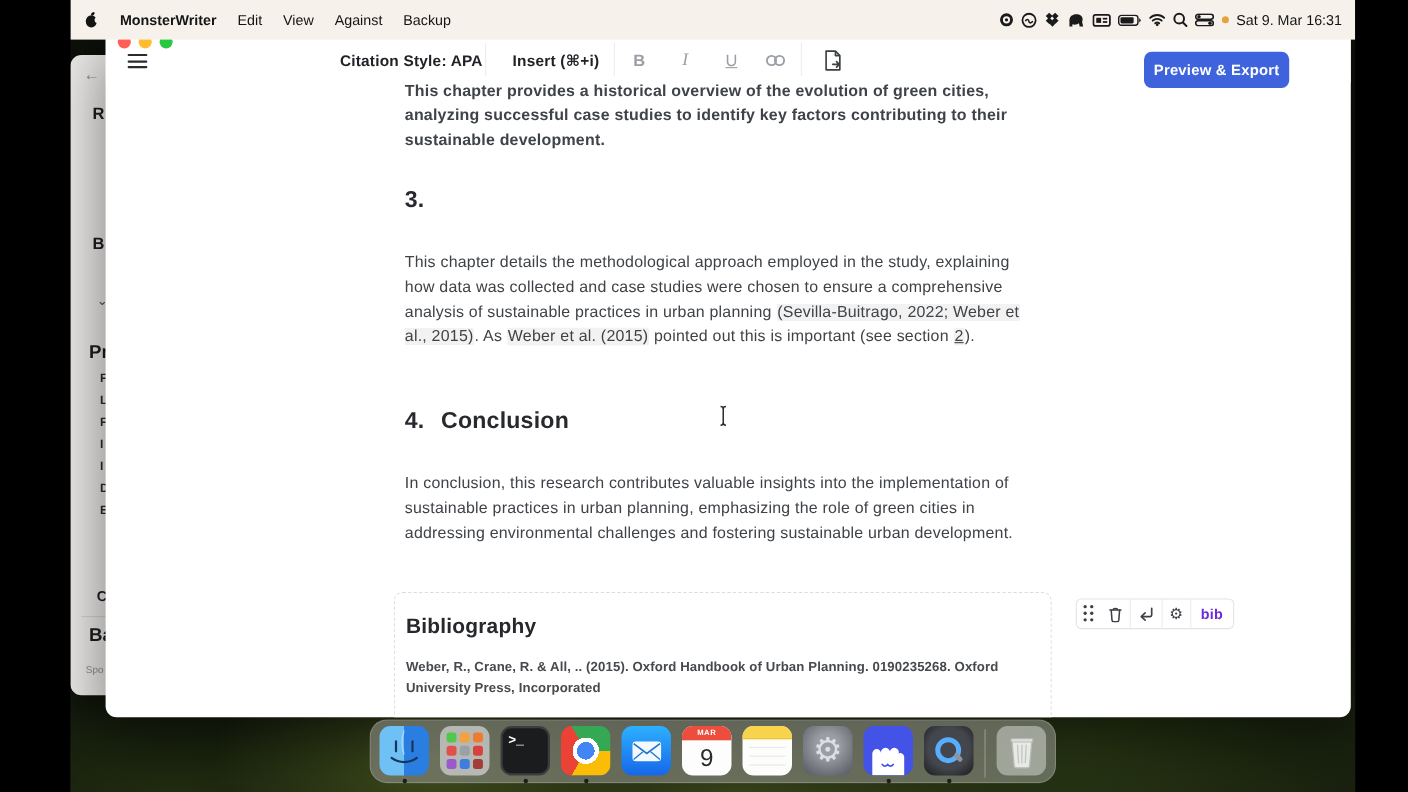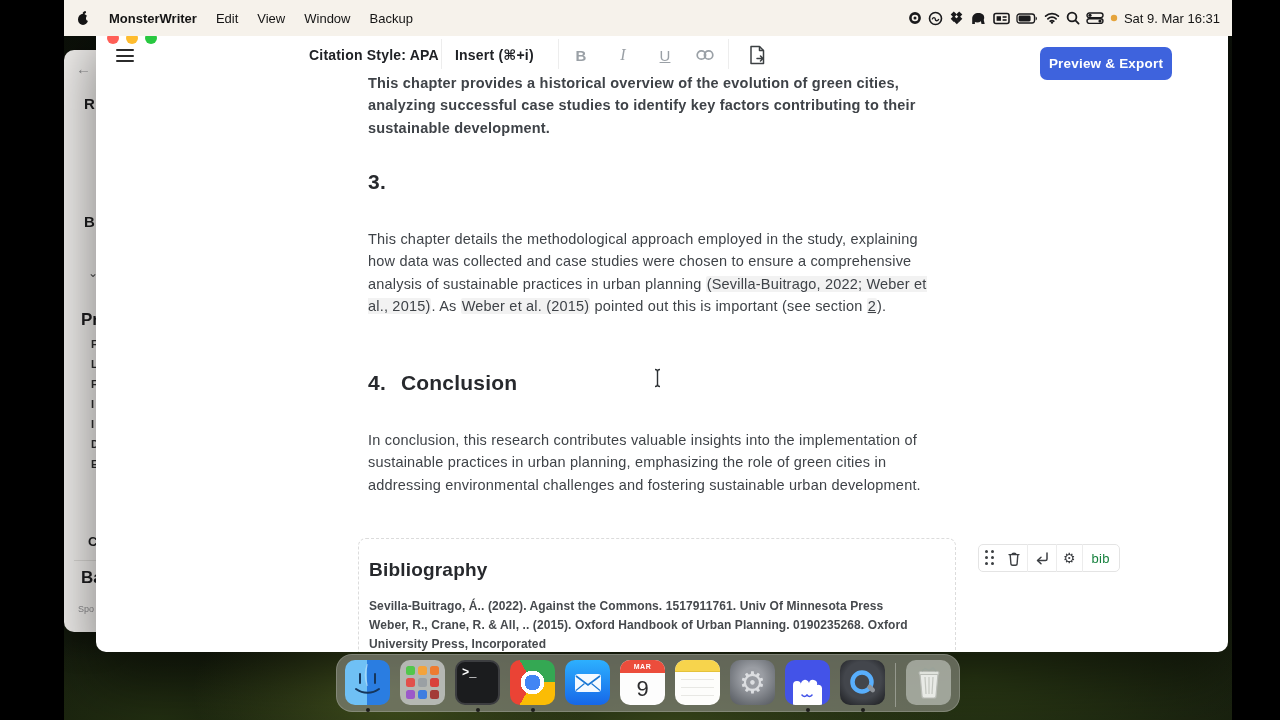--- a/index.html
+++ b/index.html
@@ -52,21 +52,21 @@
     white-space:nowrap; letter-spacing:.2px; }
 
   .toolbar { position:absolute; left:0; top:11px; width:100%; height:44px; background:#fff; z-index:21; }
   .traffic { position:absolute; top:1px; left:11px; display:flex; gap:7px; }
   .tl { width:12px; height:12px; border-radius:50%; }
   .tl.red{background:#ff5f57;} .tl.yellow{background:#febc2e;} .tl.green{background:#28c840;}
   .hamburger { position:absolute; left:20px; top:18px; width:18px; height:13px; display:flex; flex-direction:column; justify-content:space-between; cursor:pointer; }
   .hamburger i { display:block; height:2px; background:#2b2b2b; border-radius:1px; }
   .tb-item { position:absolute; top:13px; height:22px; display:flex; align-items:center; font-size:14px; color:#202226; font-weight:700; letter-spacing:.2px; }
   .tb-citation { left:213px; }
-  .tb-insert   { left:359px; }
+  .tb-insert   { left:370px; }
   .tb-sep { position:absolute; top:8px; width:1px; height:30px; background:#ededed; }
   .sep1{left:345px;} .sep2{left:462px;} .sep3{left:632px;}
   .fmt { position:absolute; top:11px; width:26px; height:26px; display:flex; align-items:center; justify-content:center; color:#9aa0a6; }
   .fmt-b { left:472px; font-weight:700; font-size:15px; }
   .fmt-i { left:514px; font-style:italic; font-family:"Liberation Serif","DejaVu Serif",serif; font-size:16px; }
   .fmt-u { left:556px; text-decoration:underline; font-size:15px; }
   .fmt-link { left:596px; }
   .fmt-page { left:648px; color:#3c4043; }
 
   .preview-btn { position:absolute; left:944px; top:16px; width:132px; height:33px; background:#3e63dd;
@@ -91,21 +91,21 @@
   .bib-box { position:absolute; left:262px; top:518px; width:598px; height:160px;
     border:1.5px dashed #dcdcdc; border-radius:8px; padding:20px 12px 0 10px; background:#fff; }
   .bib-title { font-size:19px; font-weight:700; color:#26282c; letter-spacing:.2px; margin-bottom:16px; }
   .bib-entry { font-size:12px; line-height:19px; font-weight:600; color:#46494d; letter-spacing:.1px; }
 
   .bib-tools { position:absolute; left:882px; top:524px; height:28px; display:flex; align-items:center;
     background:#fff; border:1px solid #e4e4e4; border-radius:5px; z-index:18; }
   .bt-cell { height:28px; display:flex; align-items:center; justify-content:center; padding:0 6px; color:#3c3f43; cursor:pointer; }
   .bt-sep { width:1px; height:28px; background:#ececec; }
   .bt-gear { font-size:14px; line-height:1; }
-  .bt-bib { font-size:13px; color:#15803d; font-weight:400; letter-spacing:.3px; padding:0 9px; }
+  .bt-bib { font-size:13px; color:#6d28d9; font-weight:700; letter-spacing:.3px; padding:0 9px; }
   .dots6 { display:grid; grid-template-columns:repeat(2,4px); grid-auto-rows:4px; gap:2px; }
   .dots6 i { width:3.2px; height:3.2px; background:#3c3f43; border-radius:50%; }
 
   
   .dock { position:absolute; left:50%; bottom:8px; transform:translateX(-50%); height:58px;
     background:rgba(128,130,118,.72); border:1px solid rgba(255,255,255,.18); border-radius:16px;
     display:flex; align-items:flex-start; gap:10px; padding:5px 8px 0 8px; z-index:40; }
   .dock-item { position:relative; width:45px; height:52px; cursor:pointer; }
   .dk { width:45px; height:45px; border-radius:10px; position:relative; overflow:hidden; }
   .run-dot { position:absolute; left:50%; bottom:0px; transform:translateX(-50%); width:4px; height:4px; border-radius:50%; background:#1d1d1b; }
@@ -141,21 +141,21 @@
         <span class="mb-ic">
           <svg width="14" height="16" viewBox="0 0 14 16">
             <ellipse cx="7" cy="9.4" rx="5" ry="5.6" fill="#141414"></ellipse>
             <circle cx="12.6" cy="8.2" r="2.6" fill="#f6f2eb"></circle>
             <ellipse cx="8.4" cy="2.6" rx="1.9" ry="1.2" fill="#141414" transform="rotate(-38 8.4 2.6)"></ellipse>
           </svg>
         </span>
         <span class="appname">MonsterWriter</span>
         <span>Edit</span>
         <span>View</span>
-        <span>Window</span>
+        <span>Against</span>
         <span>Backup</span>
       </div>
       <div class="right">
         <span class="mb-ic">
           <svg width="14" height="14" viewBox="0 0 14 14">
               <circle cx="7" cy="7" r="4.6" fill="none" stroke="#1a1a1c" stroke-width="2.6"></circle>
               <circle cx="7" cy="7" r="1.5" fill="#1a1a1c"></circle>
             </svg>
         </span>
         <span class="mb-ic">
@@ -272,21 +272,20 @@
               <g stroke="#2b2f33" stroke-width="1.4" fill="none">
                 <path d="M3,1.5 c1.5,0 2.5,.8 2.5,2 v13 c0,1.2 1,2 2.5,2"></path>
                 <path d="M8,1.5 c-1.5,0 -2.5,.8 -2.5,2"></path>
                 <path d="M3,18.5 c1.5,0 2.5,-.8 2.5,-2"></path>
               </g>
             </svg>
         </span>
 
         <div class="bib-box">
           <div class="bib-title">Bibliography</div>
-          <div class="bib-entry">Sevilla-Buitrago, Á.. (2022). Against the Commons. 1517911761. Univ Of Minnesota Press</div>
           <div class="bib-entry">Weber, R., Crane, R. &amp; All, .. (2015). Oxford Handbook of Urban Planning. 0190235268. Oxford University Press, Incorporated</div>
         </div>
       </div>
 
       <div class="bib-tools">
         <span class="bt-cell">
             <span class="dots6">
               <i></i>
               <i></i>
               <i></i>

